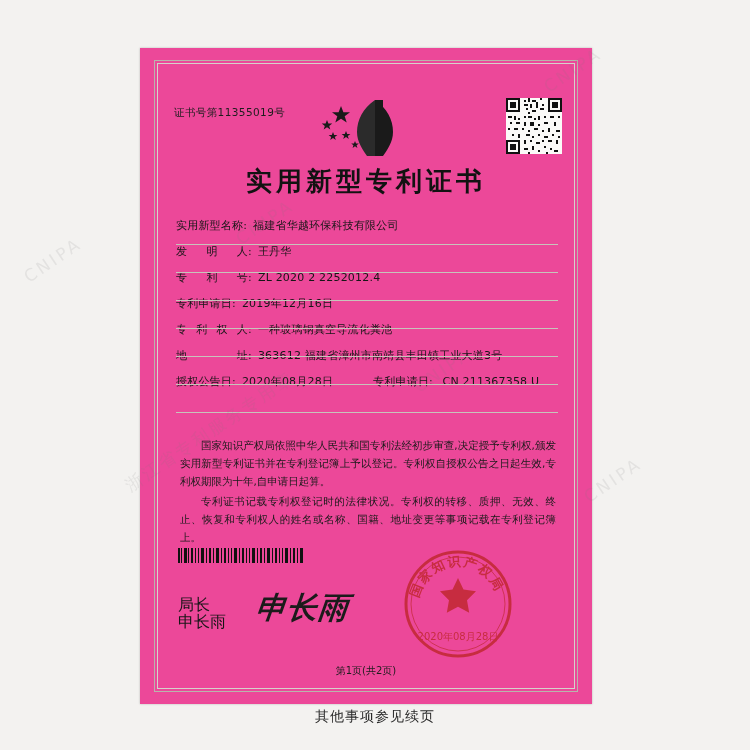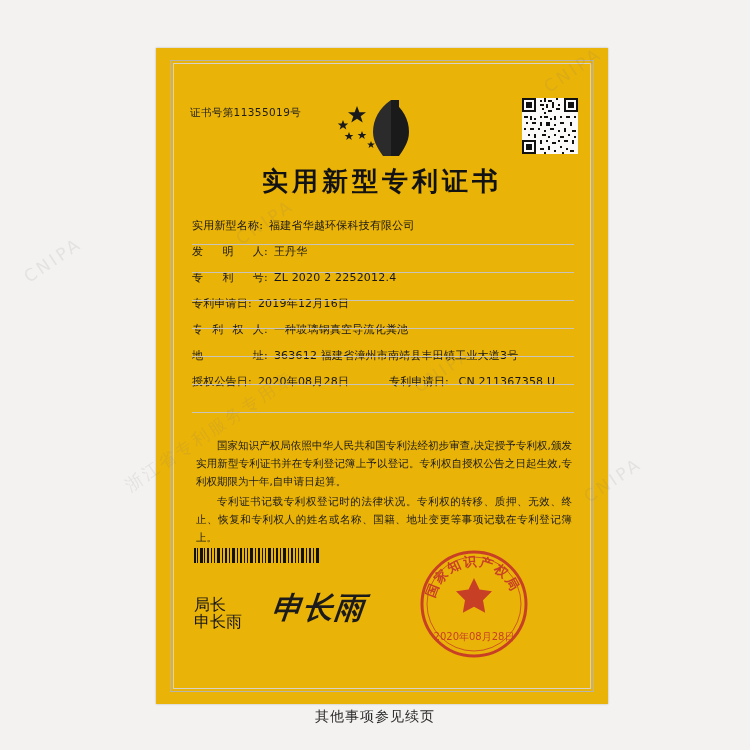--- a/index.html
+++ b/index.html
@@ -15,25 +15,25 @@
   }
   #page {
     position: relative;
     width: 750px;
     height: 750px;
     background: #f3f2f0;
   }
   
   .sheet {
     position: absolute;
-    left: 156px;
+    left: 140px;
     top: 48px;
     width: 452px;
     height: 656px;
-    background: #eab308;
+    background: #ec4899;
     box-shadow: 0 0 2px rgba(0,0,0,0.25);
   }
   .sheet-inner-border {
     position: absolute;
     left: 14px;
     top: 12px;
     right: 14px;
     bottom: 12px;
     border: 1px solid #b9b4ac;
   }
@@ -444,20 +444,21 @@
           <path d="M56 30 l5.5 11.5 12.5 1.8 -9 8.9 2.2 12.6 -11.2 -6 -11.2 6 2.2 -12.6 -9 -8.9 12.5 -1.8 Z" fill="#c0272d"></path>
           <path id="sealArc" d="M 16 58 A 40 40 0 0 1 96 58" fill="none"></path>
           <text font-size="13" fill="#c0272d" font-family="'DejaVu Serif','Liberation Serif',serif" font-weight="bold" letter-spacing="2">
             <textPath href="#sealArc" startOffset="6%">国家知识产权局</textPath>
           </text>
           <text x="56" y="92" font-size="10" fill="#c0272d" text-anchor="middle" font-family="'DejaVu Sans','Liberation Sans',sans-serif">2020年08月28日</text>
         </g>
       </svg>
     </div>
 
+    <div class="page-foot">第1页(共2页)</div>
   </div>
 
   <div class="watermark wm1">CNIPA</div>
   <div class="watermark wm2">CNIPA</div>
   <div class="watermark wm3">浙江省专利服务专用章</div>
   <div class="watermark wm4">CNIPA</div>
   <div class="watermark wm5">CNIPA</div>
   <div class="watermark wm6">CNIPA</div>
 
   <div class="below-note">其他事项参见续页</div>

